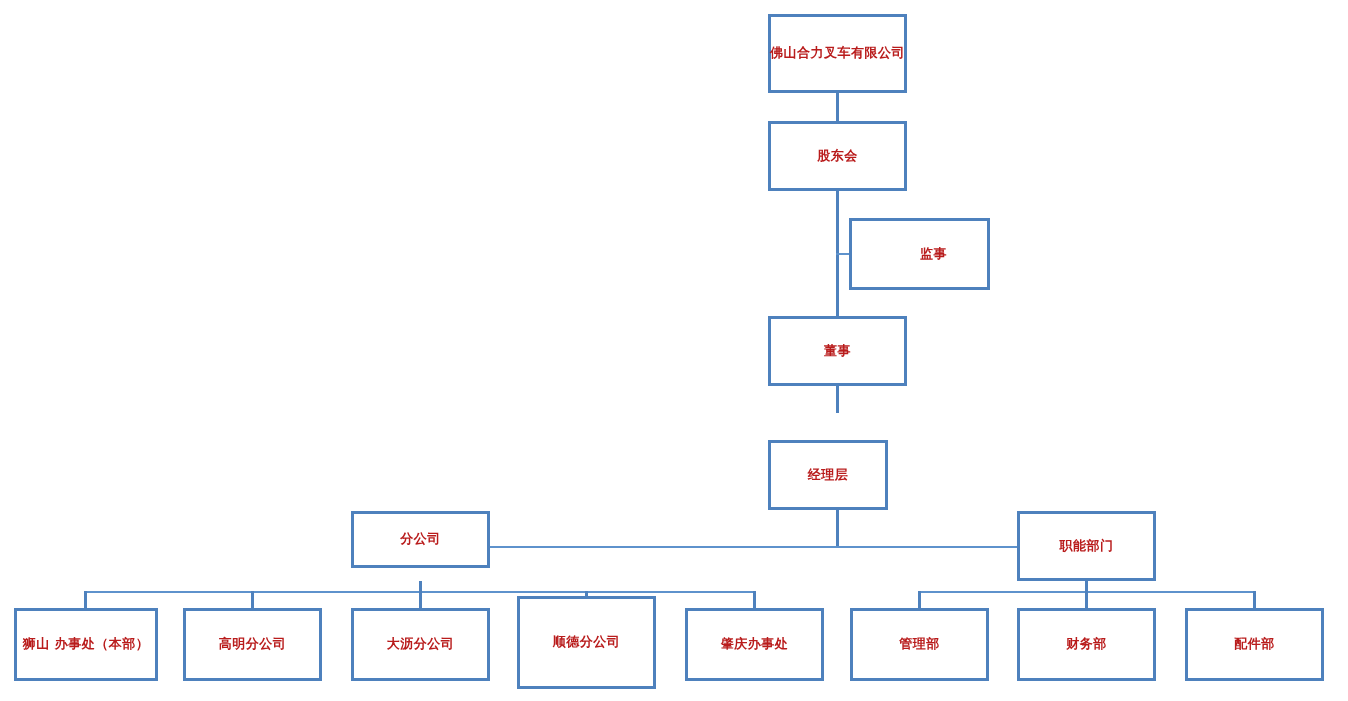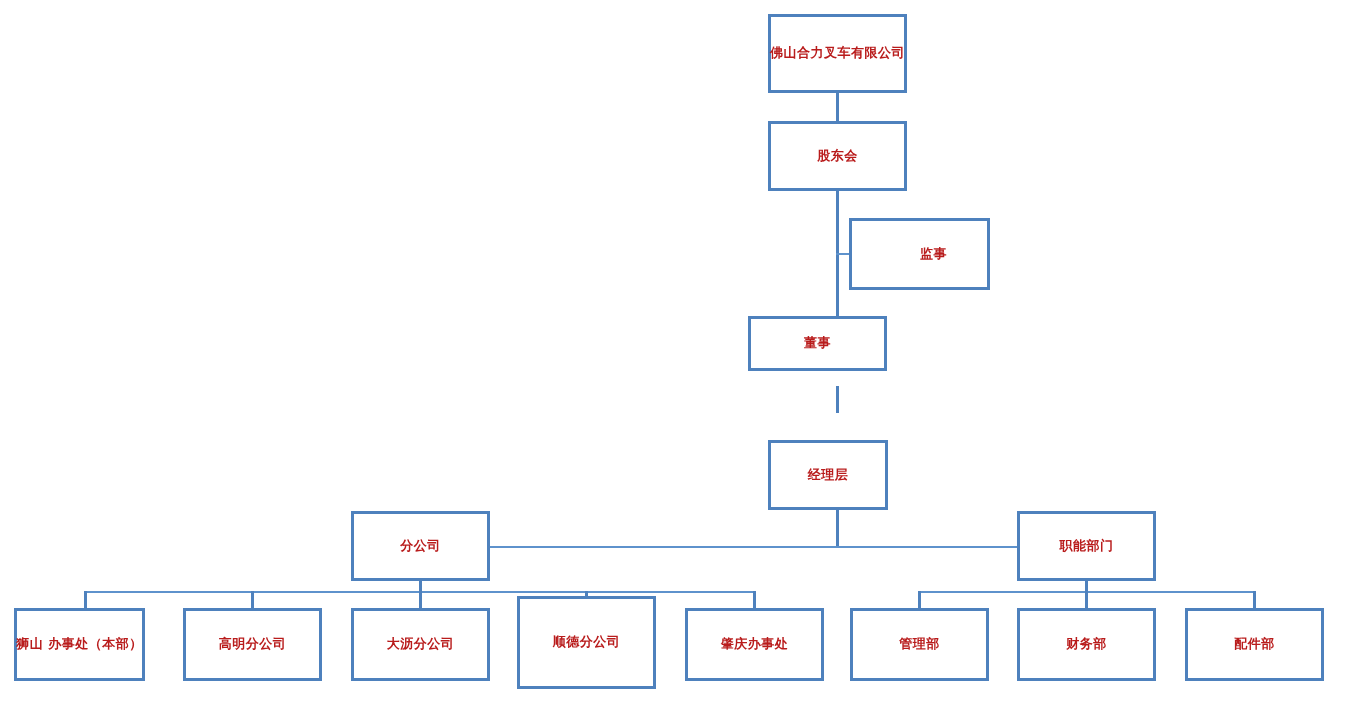--- a/index.html
+++ b/index.html
@@ -94,37 +94,37 @@
   </div>
 
   <div class="node" style="left:768px; top:121px; width:139px; height:70px;">
     <span class="node-label">股东会</span>
   </div>
 
   <div class="node" style="left:849px; top:218px; width:141px; height:72px;padding-left:28px;">
     <span class="node-label">监事</span>
   </div>
 
-  <div class="node" style="left:748px; top:316px; width:139px; height:55px;">
+  <div class="node" style="left:768px; top:316px; width:139px; height:70px;">
     <span class="node-label">董事</span>
   </div>
 
   <div class="node" style="left:768px; top:413px; width:120px; height:70px;margin-top:27px;">
     <span class="node-label">经理层</span>
   </div>
 
-  <div class="node" style="left:351px; top:511px; width:139px; height:70px;">
+  <div class="node" style="left:351px; top:511px; width:139px; height:57px;">
     <span class="node-label">分公司</span>
   </div>
 
   <div class="node" style="left:1017px; top:511px; width:139px; height:70px;">
     <span class="node-label">职能部门</span>
   </div>
 
-  <div class="node" style="left:14px; top:608px; width:131px; height:73px;">
+  <div class="node" style="left:14px; top:608px; width:144px; height:73px;">
     <span class="node-label">狮山 办事处（本部）</span>
   </div>
 
   <div class="node" style="left:183px; top:608px; width:139px; height:73px;">
     <span class="node-label">高明分公司</span>
   </div>
 
   <div class="node" style="left:351px; top:608px; width:139px; height:73px;">
     <span class="node-label">大沥分公司</span>
   </div>

